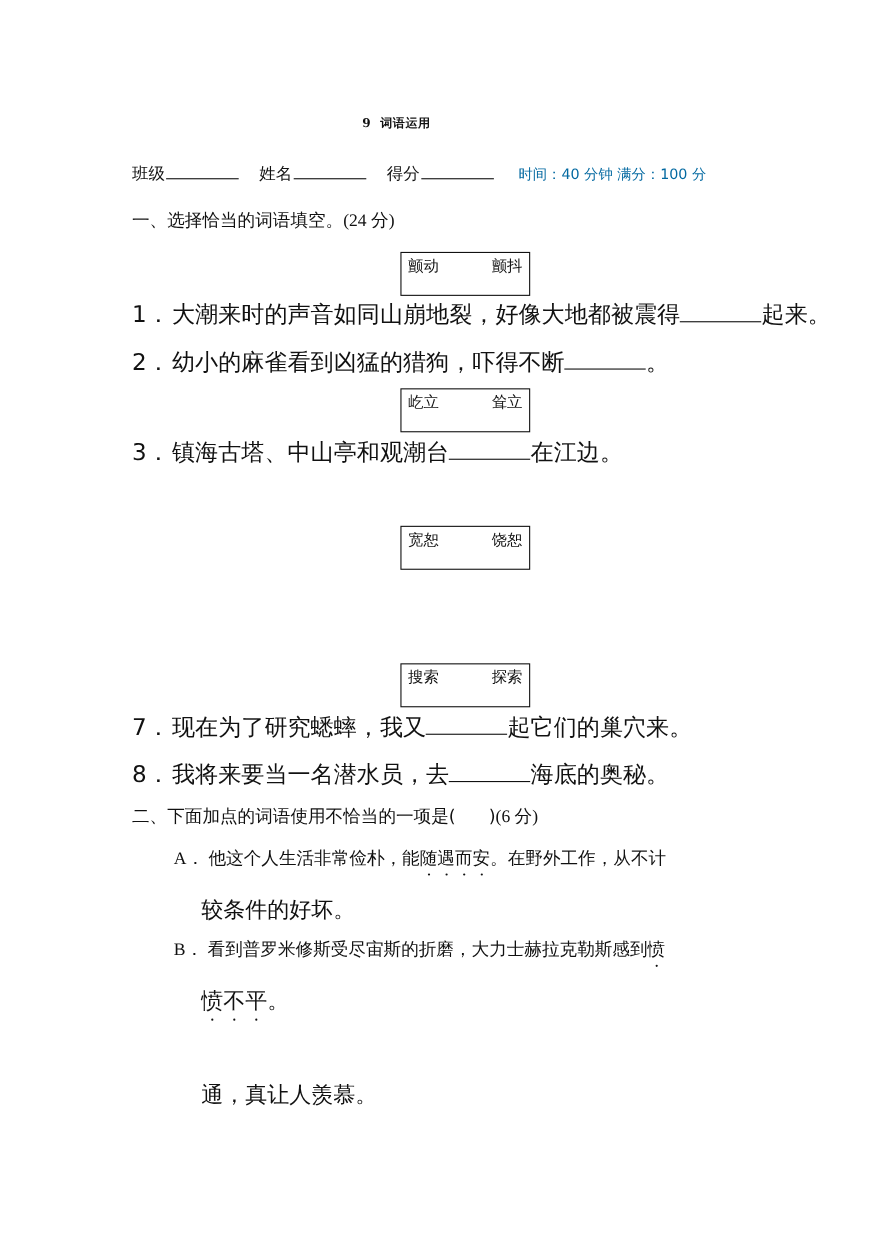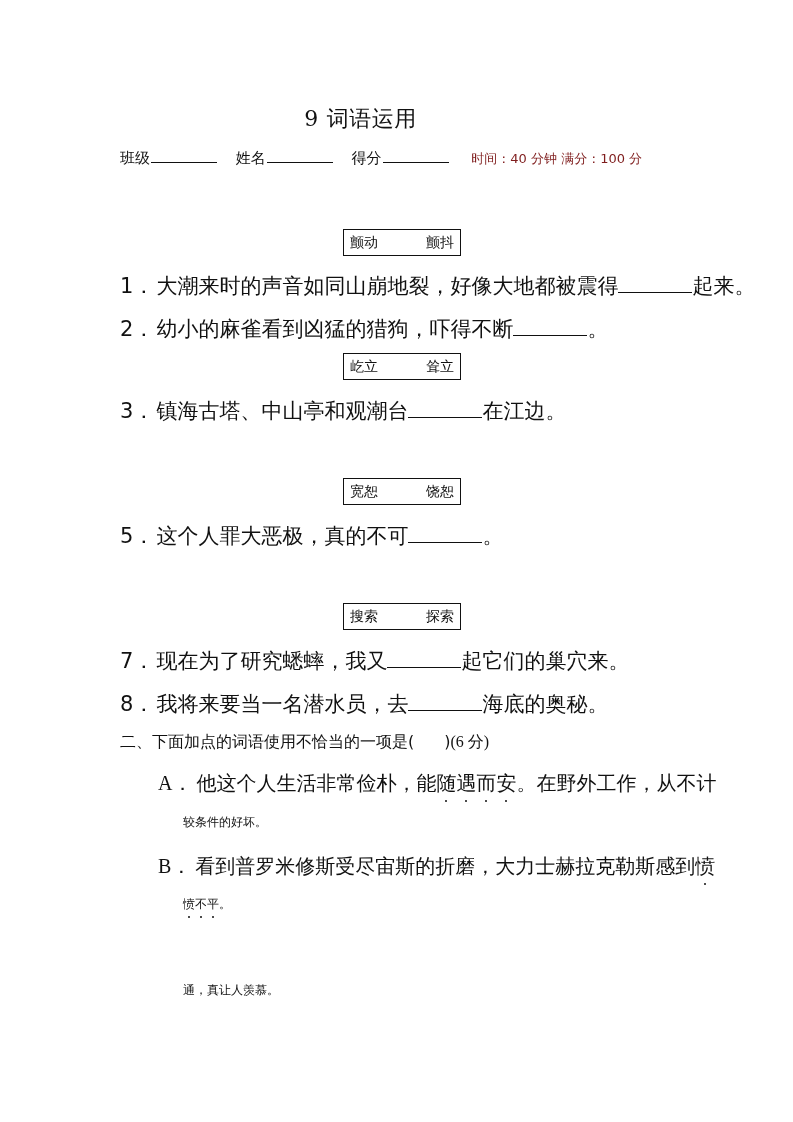--- a/index.html
+++ b/index.html
@@ -18,22 +18,22 @@
     .page {
       position: absolute;
       left: 0; top: 0;
       width: 793px; height: 1122px;
     }
     .title {
       position: absolute;
       left: 0; width: 721px;
       top: 104px;
       text-align: center;
-      font-size: 22px;
-      font-weight: normal;
+      font-size: 11px;
+      font-weight: bold;
       letter-spacing: 0.5px;
     }
     .title .num {
       font-family: "DejaVu Serif", "Liberation Serif", serif;
       margin-right: 8px;
     }
     .info-row {
       position: absolute;
       left: 120px;
       top: 148px;
@@ -43,39 +43,39 @@
     .info-row .field { margin-right: 14px; }
     .info-row .blank {
       display: inline-block;
       width: 66px;
       border-bottom: 1px solid #111;
       height: 14px;
       vertical-align: baseline;
       margin-left: 1px;
     }
     .info-row .meta {
-      color: #7f1d1d;
+      color: #0369a1;
       font-size: 13px;
       margin-left: 4px;
     }
     .section-head {
       position: absolute;
       left: 120px;
       font-size: 16px;
       white-space: nowrap;
     }
     .section-head .score {
       font-family: "Liberation Serif", "DejaVu Serif", serif;
       font-size: 16px;
     }
     .word-box {
       position: absolute;
-      left: 343px;
+      left: 364px;
       width: 118px;
-      height: 27px;
+      height: 40px;
       border: 1.2px solid #111;
       box-sizing: border-box;
       font-family: "DejaVu Serif", "Liberation Serif", serif;
       font-size: 14px;
       line-height: 25px;
       display: flex;
       justify-content: space-between;
       padding: 0 6px;
     }
     .item {
@@ -88,31 +88,31 @@
     .fill {
       display: inline-block;
       width: 74px;
       border-bottom: 1px solid #111;
       height: 14px;
       vertical-align: baseline;
     }
     .option {
       position: absolute;
       left: 158px;
-      font-size: 20px;
+      font-size: 16px;
       white-space: nowrap;
     }
     .option .letter {
       font-family: "Liberation Serif", "DejaVu Serif", serif;
       margin-right: 4px;
     }
     .cont {
       position: absolute;
       left: 183px;
-      font-size: 12px;
+      font-size: 20px;
       white-space: nowrap;
     }
     .dot {
       position: relative;
       display: inline-block;
     }
     .dot::after {
       content: "";
       position: absolute;
       left: 50%;
@@ -137,20 +137,23 @@
     <span class="num">9</span><span>词语运用</span>
   </div>
 
   <div class="info-row">
     <span class="field"><span>班级</span><span class="blank"></span></span>
     <span class="field"><span>姓名</span><span class="blank"></span></span>
     <span class="field"><span>得分</span><span class="blank"></span></span>
     <span class="meta">时间：40 分钟 满分：100 分</span>
   </div>
 
+  <div class="section-head" style="top:190px;">
+    <span>一、选择恰当的词语填空。</span><span class="score">(24 分)</span>
+  </div>
 
   <div class="word-box" style="top:229px;">
     <span>颤动</span>
     <span>颤抖</span>
   </div>
   <div class="item" style="top:272px;">
     <span class="no">1．</span><span>大潮来时的声音如同山崩地裂，好像大地都被震得</span><span class="fill"></span><span>起来。</span>
   </div>
   <div class="item" style="top:315px;">
     <span class="no">2．</span><span>幼小的麻雀看到凶猛的猎狗，吓得不断</span><span class="fill"></span><span>。</span>
@@ -161,23 +164,20 @@
     <span>耸立</span>
   </div>
   <div class="item" style="top:397px;">
     <span class="no">3．</span><span>镇海古塔、中山亭和观潮台</span><span class="fill"></span><span>在江边。</span>
   </div>
 
   <div class="word-box" style="top:478px;">
     <span>宽恕</span>
     <span>饶恕</span>
   </div>
-  <div class="item" style="top:522px;">
-    <span class="no">5．</span><span>这个人罪大恶极，真的不可</span><span class="fill"></span><span>。</span>
-  </div>
 
   <div class="word-box" style="top:603px;">
     <span>搜索</span>
     <span>探索</span>
   </div>
   <div class="item" style="top:647px;">
     <span class="no">7．</span><span>现在为了研究蟋蟀，我又</span><span class="fill"></span><span>起它们的巢穴来。</span>
   </div>
   <div class="item" style="top:690px;">
     <span class="no">8．</span><span>我将来要当一名潜水员，去</span><span class="fill"></span><span>海底的奥秘。</span>

